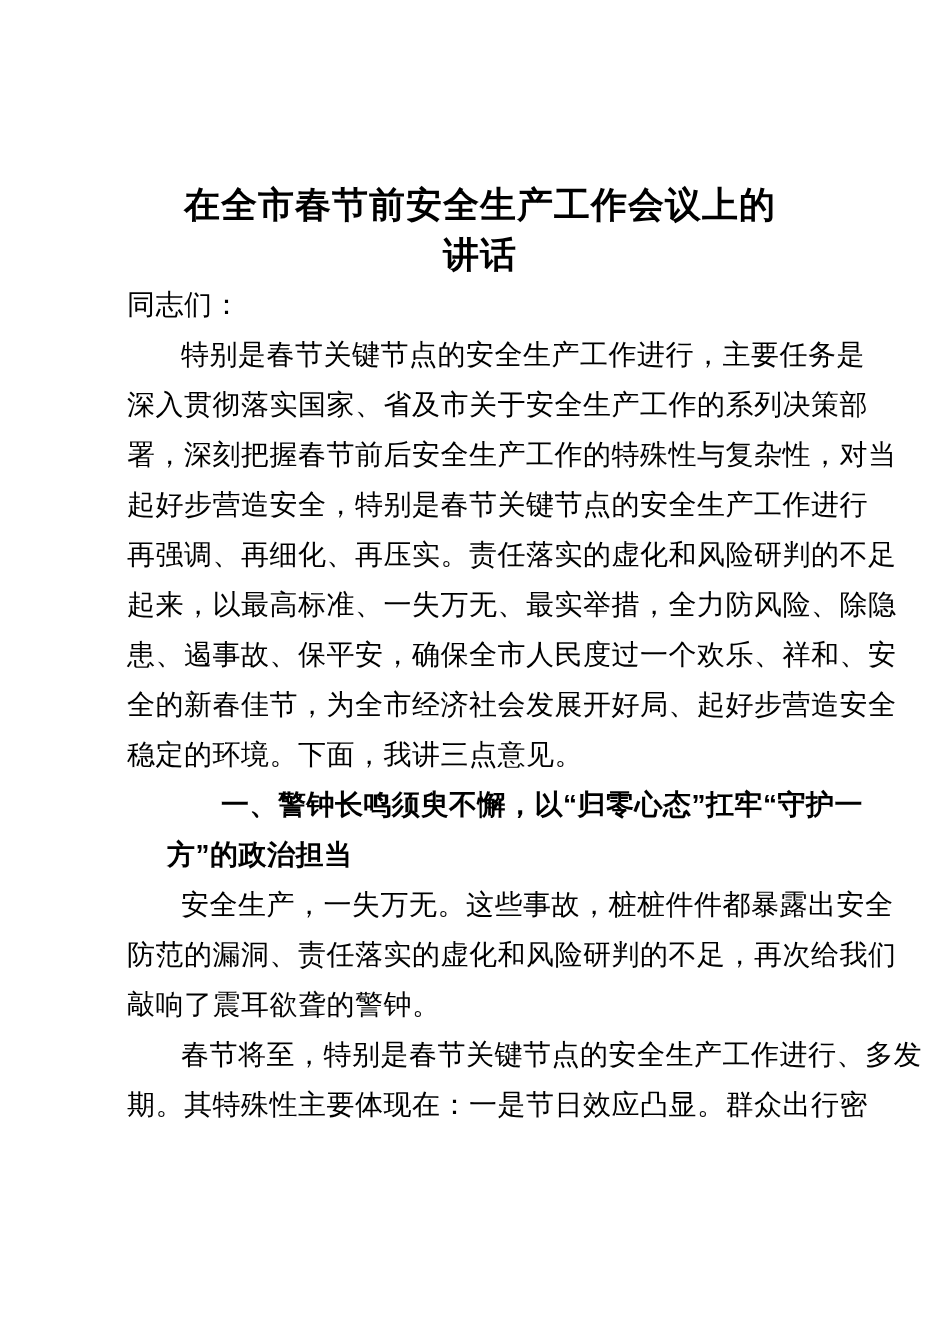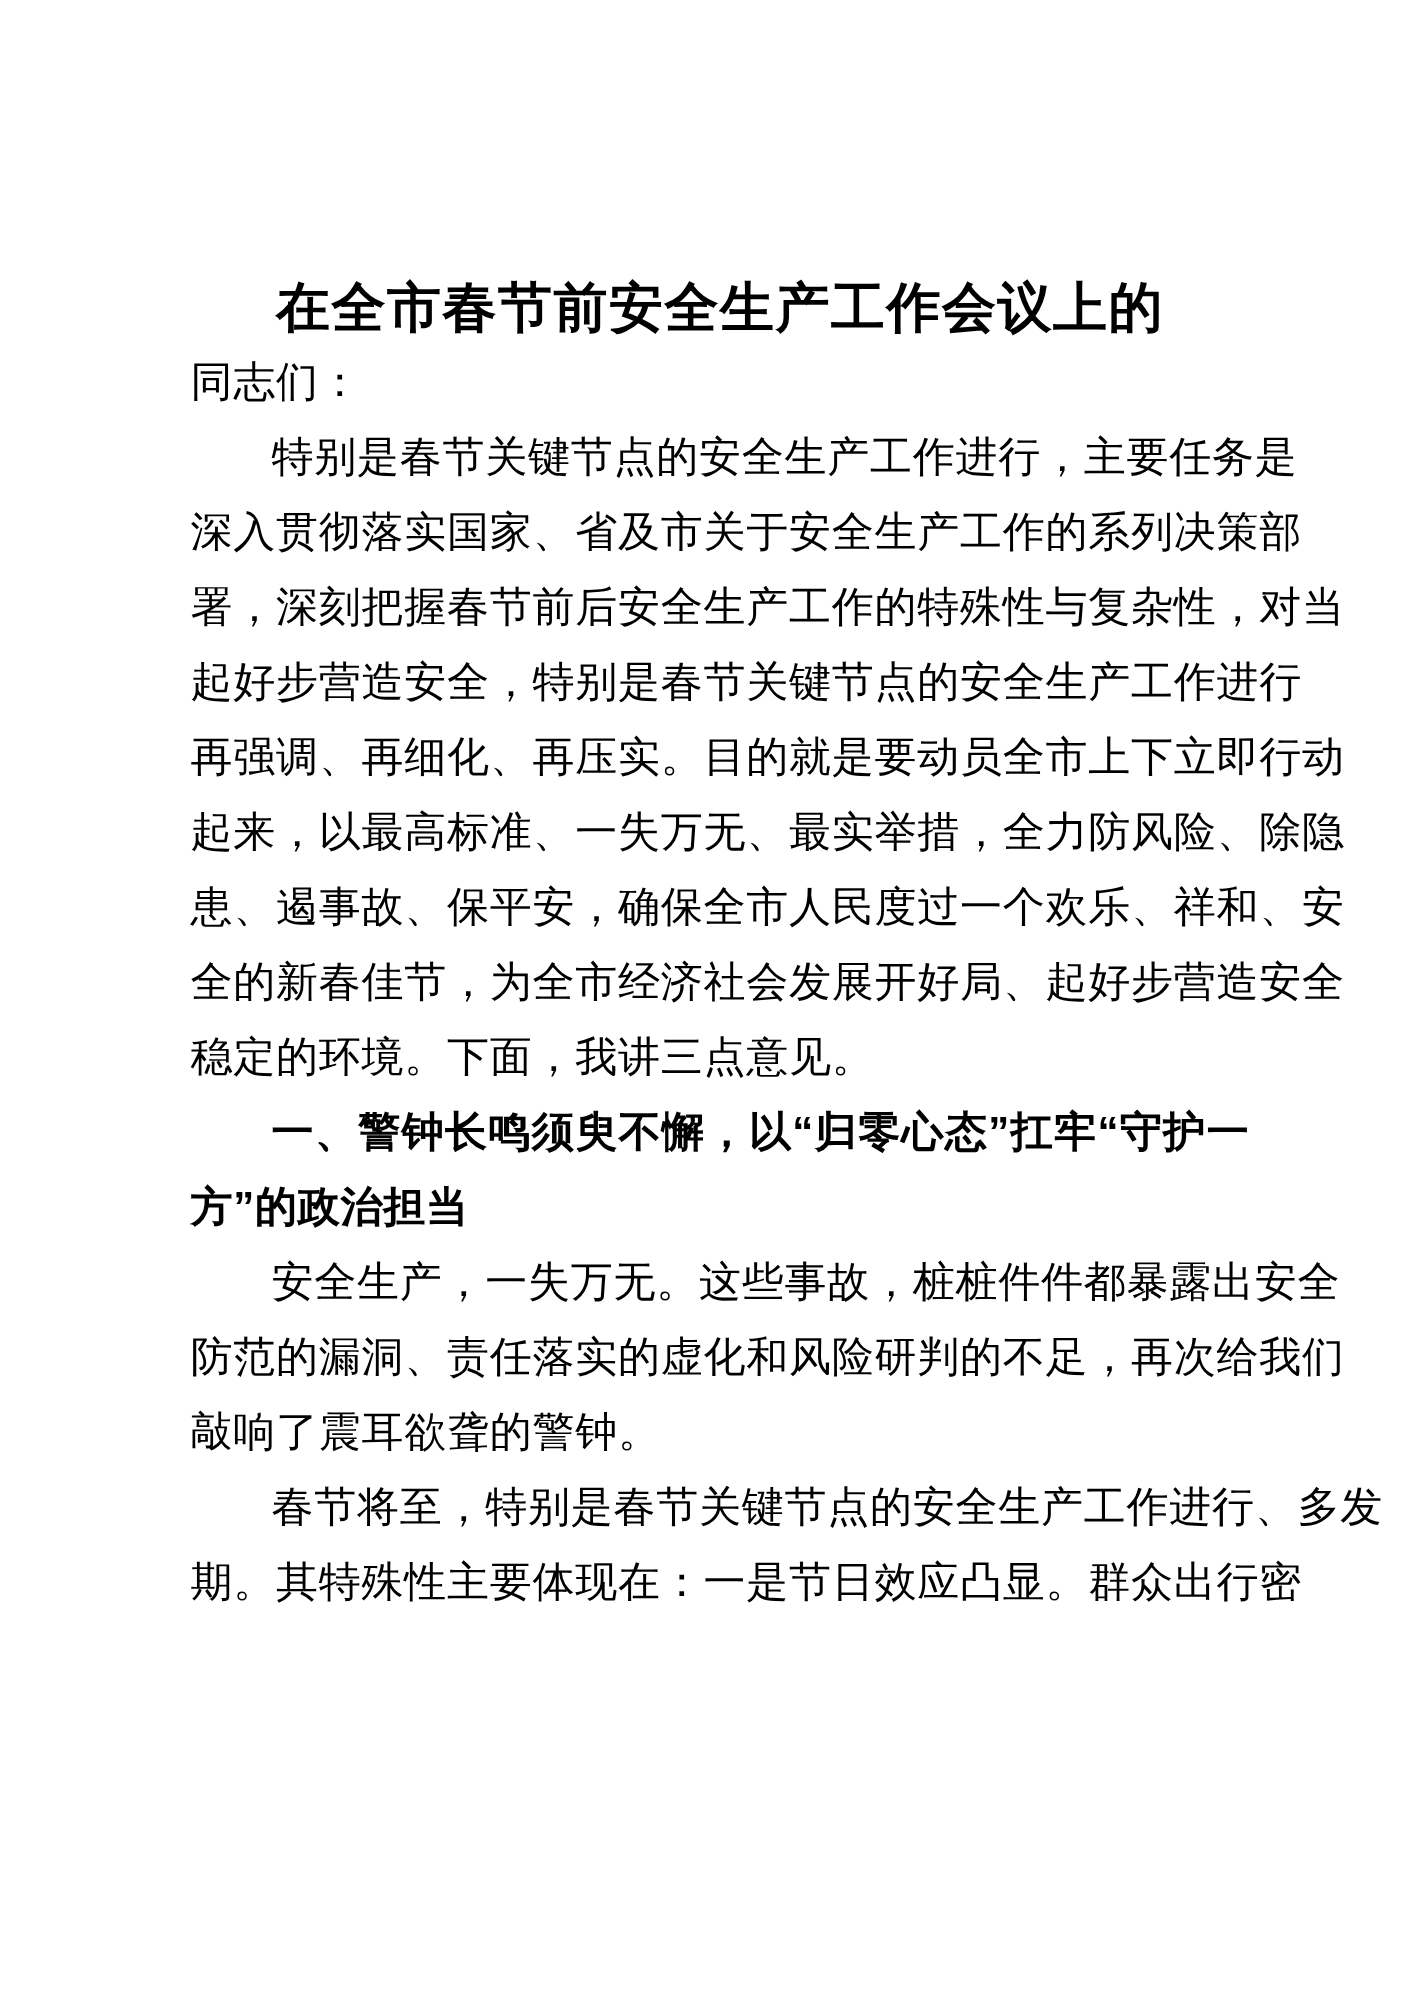--- a/index.html
+++ b/index.html
@@ -41,37 +41,39 @@
     padding-left: 54px;
   }
   .title-line {
     font-size: 36px;
     font-weight: 700;
     text-align: center;
     letter-spacing: 1px;
   }
   .heading {
     font-weight: 700;
+    margin-left: 40px;
   }
 </style>
 </head>
 <body>
 
 <div class="page">
   <div class="content">
 
     <div class="line title-line">在全市春节前安全生产工作会议上的</div>
+    <div class="line title-line">讲话</div>
 
     <div class="line">同志们：</div>
 
     <div class="line fill first">特别是春节关键节点的安全生产工作进行，主要任务是</div>
     <div class="line fill">深入贯彻落实国家、省及市关于安全生产工作的系列决策部</div>
     <div class="line fill">署，深刻把握春节前后安全生产工作的特殊性与复杂性，对当</div>
     <div class="line fill">起好步营造安全，特别是春节关键节点的安全生产工作进行</div>
-    <div class="line fill">再强调、再细化、再压实。目的就是要动员全市上下立即行动</div>
+    <div class="line fill">再强调、再细化、再压实。责任落实的虚化和风险研判的不足</div>
     <div class="line fill">起来，以最高标准、一失万无、最实举措，全力防风险、除隐</div>
     <div class="line fill">患、遏事故、保平安，确保全市人民度过一个欢乐、祥和、安</div>
     <div class="line fill">全的新春佳节，为全市经济社会发展开好局、起好步营造安全</div>
     <div class="line">稳定的环境。下面，我讲三点意见。</div>
 
     <div class="line heading fill first">一、警钟长鸣须臾不懈，以“归零心态”扛牢“守护一</div>
     <div class="line heading">方”的政治担当</div>
 
     <div class="line fill first">安全生产，一失万无。这些事故，桩桩件件都暴露出安全</div>
     <div class="line fill">防范的漏洞、责任落实的虚化和风险研判的不足，再次给我们</div>

